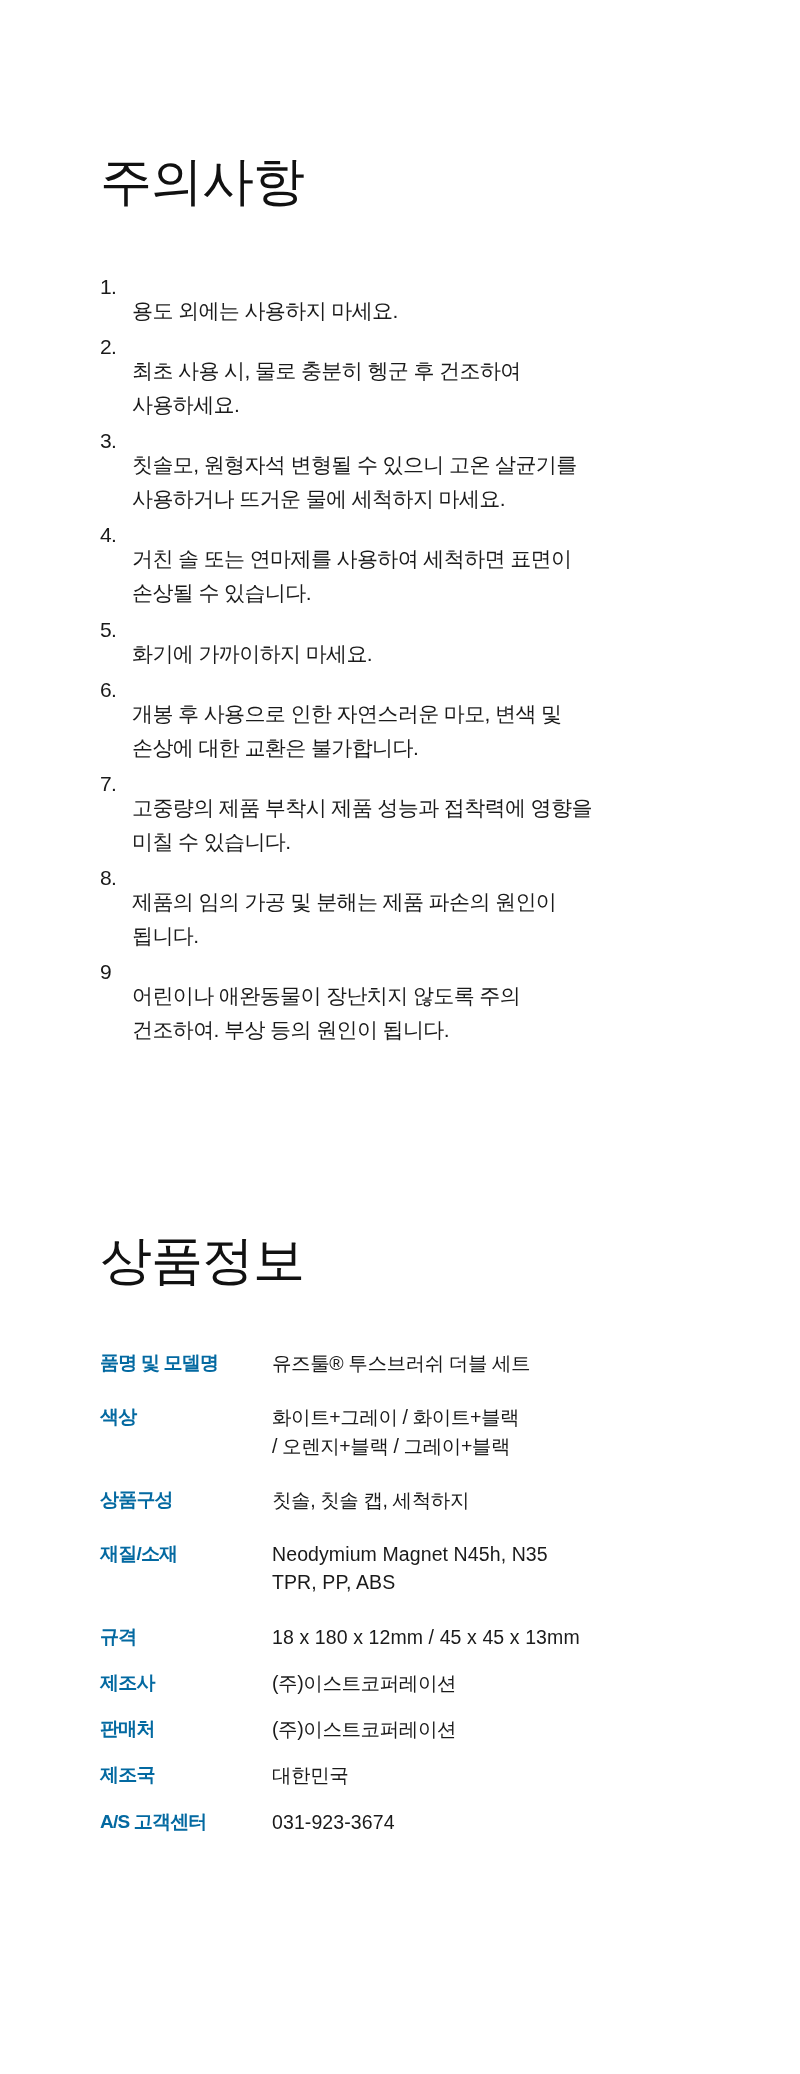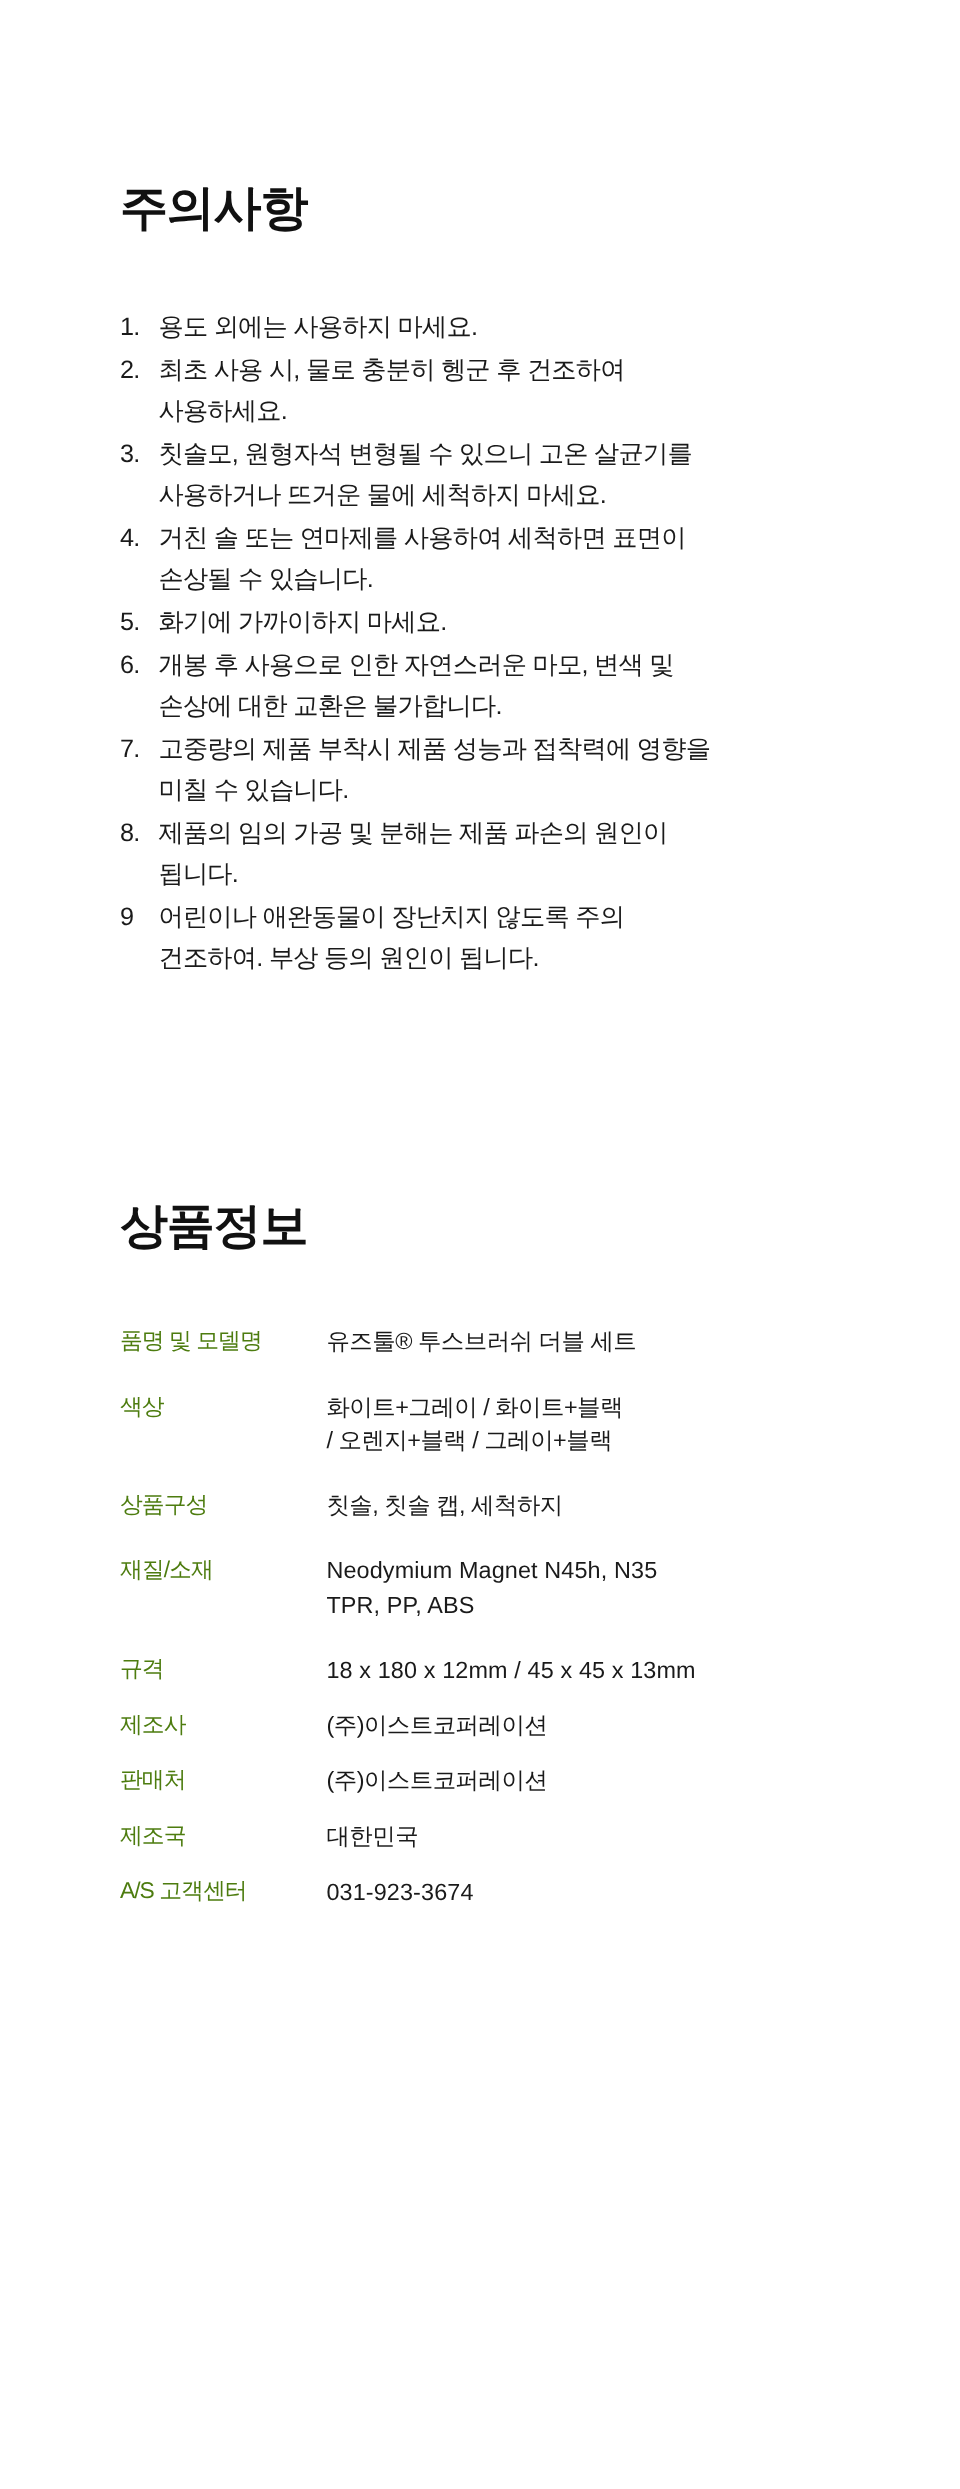--- a/index.html
+++ b/index.html
@@ -20,22 +20,22 @@
     box-sizing: border-box;
     padding: 0 100px;
     position: relative;
   }
 
   
   .section-cautions {
     padding-top: 150px;
   }
   .section-title {
-    font-size: 40px;
-    font-weight: bold;
+    font-size: 52px;
+    font-weight: normal;
     letter-spacing: -1px;
     color: #111111;
     margin: 0;
     line-height: 1.2;
   }
   .cautions-list {
     margin: 58px 0 0 0;
     padding: 0;
     list-style: none;
   }
@@ -50,39 +50,40 @@
   }
   .caution-num {
     width: 32px;
     flex: 0 0 32px;
     text-align: left;
     color: #1a1a1a;
   }
   .caution-text {
     flex: 1 1 auto;
     white-space: pre-line;
+    margin-top: 24px;
   }
 
   
   .section-info {
     padding-top: 180px;
     padding-bottom: 120px;
   }
   .info-table {
     margin-top: 58px;
     width: 100%;
     border-collapse: collapse;
   }
   .info-table tr {
     vertical-align: top;
   }
   .info-label {
     font-size: 19px;
-    font-weight: normal;
-    color: #4d7c0f;
+    font-weight: bold;
+    color: #0369a1;
     letter-spacing: -0.8px;
     padding: 0 0 26px 0;
     white-space: nowrap;
     width: 172px;
     line-height: 1.45;
   }
   .info-value {
     font-size: 19.5px;
     font-weight: normal;
     color: #1a1a1a;

